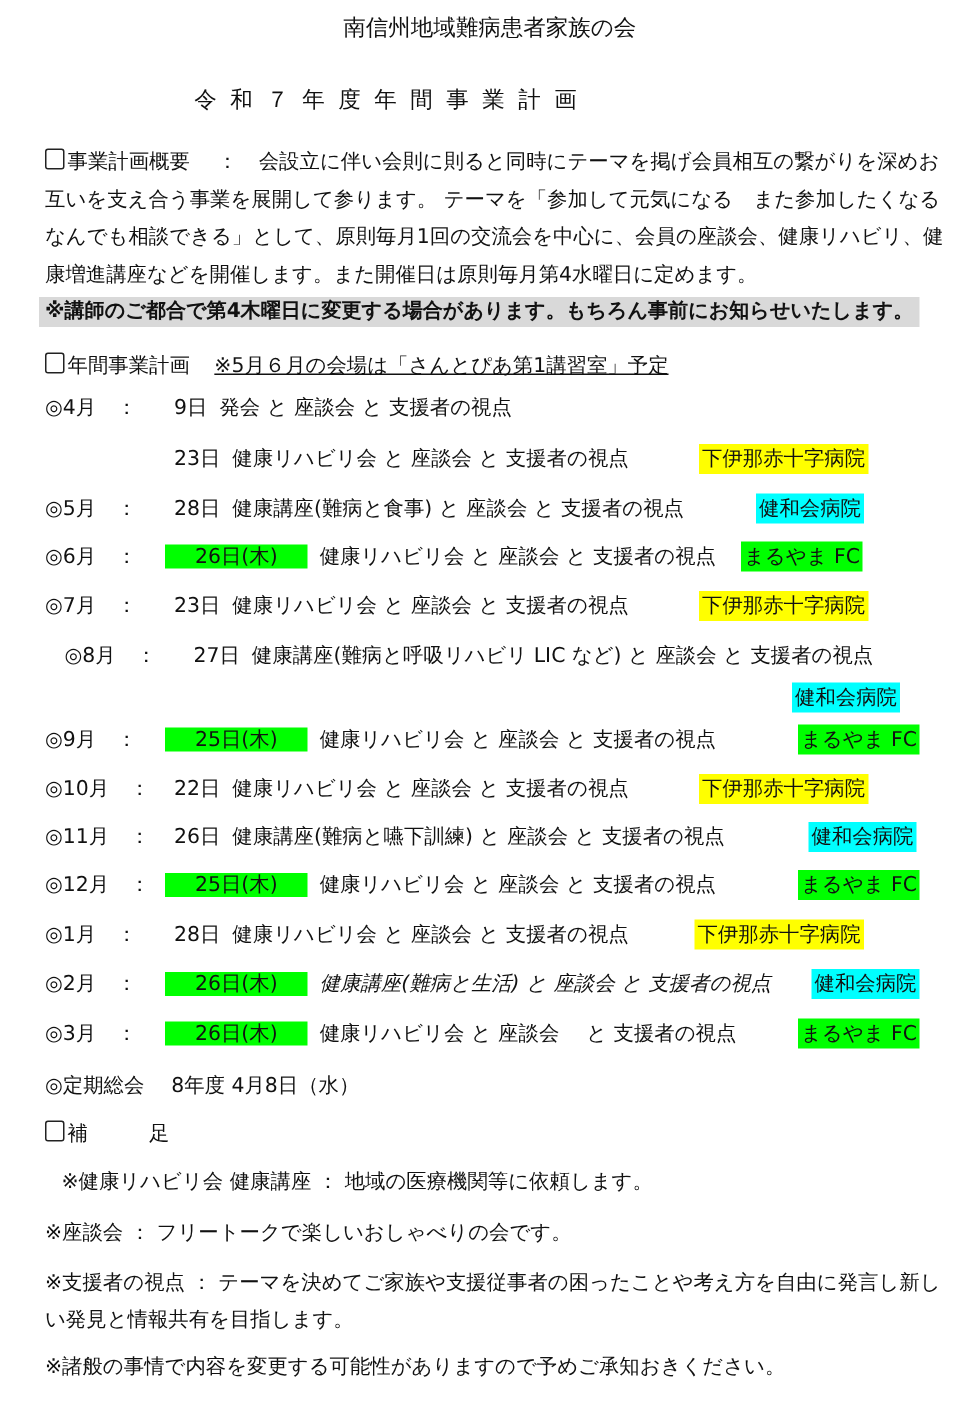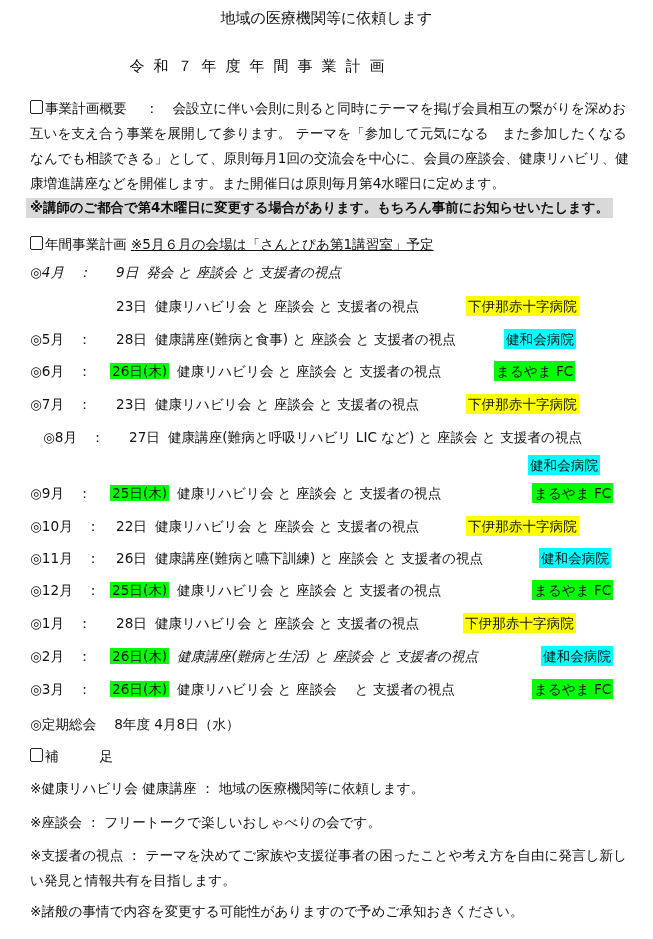--- a/index.html
+++ b/index.html
@@ -9,64 +9,64 @@
     color: #111111; font-size: 14px;
   }
   .abs { position: absolute; white-space: nowrap; line-height: 20px; }
   .title { left: 0; width: 653px; text-align: center; top: 8px; font-size: 15px; }
   .subtitle { left: 0; width: 523px; text-align: center; top: 56px; font-size: 15px; letter-spacing: 9px; }
   .para { left: 30px; width: 600px; white-space: normal; line-height: 25px; font-size: 13.6px; }
   .box { display: inline-block; width: 11px; height: 12px; border: 1.4px solid #222; border-radius: 2px; vertical-align: -1px; margin-right: 2px; }
   .notice { left: 26px; top: 198px; background: #d9d9d9; padding: 0 4px; font-weight: bold; font-size: 13.4px; }
   .underline { text-decoration: underline; }
   .mon { display: inline-block; width: 80px; }
-  .hl-green { background: #00ff00; padding: 0 2px; }
+  .hl-green { background: #00ff00; padding: 0 20px; }
   .row { left: 30px; font-size: 13.6px; }
 </style>
 </head>
 <body>
 
-<div class="abs title">地域の医療機関等に依頼します</div>
+<div class="abs title">南信州地域難病患者家族の会</div>
 <div class="abs subtitle">令和７年度年間事業計画</div>
 
 <div class="abs para" style="top:96px;">
   <span class="box"></span><span>事業計画概要</span>
   <span style="margin:0 14px;">：</span><span>会設立に伴い会則に則ると同時にテーマを掲げ会員相互の繋がりを深めお互いを支え合う事業を展開して参ります。 テーマを「参加して元気になる　また参加したくなる　なんでも相談できる」として、原則毎月1回の交流会を中心に、会員の座談会、健康リハビリ、健康増進講座などを開催します。また開催日は原則毎月第4水曜日に定めます。</span>
 </div>
 
 <div class="abs notice">※講師のご都合で第4木曜日に変更する場合があります。もちろん事前にお知らせいたします。</div>
 
 <div class="abs row" style="top:234px;">
   <span class="box"></span><span>年間事業計画</span>
-  <span class="underline" style="">※5月６月の会場は「さんとぴあ第1講習室」予定</span>
+  <span class="underline" style="margin-left:12px;">※5月６月の会場は「さんとぴあ第1講習室」予定</span>
 </div>
 
 <div id="schedule">
-    <div class="abs row" style="top: 262px; width: 600px; font-style: italic;"><span class="mon" style="width: 80px;">◎4月　：</span><span style="margin-left: 6px;">9日</span><span style="margin-left: 8px;">発会 と 座談会 と 支援者の視点</span></div>
+    <div class="abs row" style="top: 262px; width: 600px;"><span class="mon" style="width: 80px;">◎4月　：</span><span style="margin-left: 6px;">9日</span><span style="margin-left: 8px;">発会 と 座談会 と 支援者の視点</span></div>
     <div class="abs row" style="top: 296px; width: 600px;"><span class="mon" style="width: 80px;"></span><span style="margin-left: 6px;">23日</span><span style="margin-left: 8px;">健康リハビリ会 と 座談会 と 支援者の視点</span></div>
     <div class="abs row" style="top: 329px; width: 600px;"><span class="mon" style="width: 80px;">◎5月　：</span><span style="margin-left: 6px;">28日</span><span style="margin-left: 8px;">健康講座(難病と食事) と 座談会 と 支援者の視点</span></div>
     <div class="abs row" style="top: 361px; width: 600px;"><span class="mon" style="width: 80px;">◎6月　：</span><span class="hl-green">26日(木)</span><span style="margin-left: 8px;">健康リハビリ会 と 座談会 と 支援者の視点</span></div>
     <div class="abs row" style="top: 394px; width: 600px;"><span class="mon" style="width: 80px;">◎7月　：</span><span style="margin-left: 6px;">23日</span><span style="margin-left: 8px;">健康リハビリ会 と 座談会 と 支援者の視点</span></div>
     <div class="abs row" style="top: 427px; width: 600px; margin-left: 13px;"><span class="mon" style="width: 80px;">◎8月　：</span><span style="margin-left: 6px;">27日</span><span style="margin-left: 8px;">健康講座(難病と呼吸リハビリ LIC など) と 座談会 と 支援者の視点</span></div>
     <div class="abs row" style="top: 483px; width: 600px;"><span class="mon" style="width: 80px;">◎9月　：</span><span class="hl-green">25日(木)</span><span style="margin-left: 8px;">健康リハビリ会 と 座談会 と 支援者の視点</span></div>
     <div class="abs row" style="top: 516px; width: 600px;"><span class="mon" style="width: 80px;">◎10月　：</span><span style="margin-left: 6px;">22日</span><span style="margin-left: 8px;">健康リハビリ会 と 座談会 と 支援者の視点</span></div>
     <div class="abs row" style="top: 548px; width: 600px;"><span class="mon" style="width: 80px;">◎11月　：</span><span style="margin-left: 6px;">26日</span><span style="margin-left: 8px;">健康講座(難病と嚥下訓練) と 座談会 と 支援者の視点</span></div>
     <div class="abs row" style="top: 580px; width: 600px;"><span class="mon" style="width: 80px;">◎12月　：</span><span class="hl-green">25日(木)</span><span style="margin-left: 8px;">健康リハビリ会 と 座談会 と 支援者の視点</span></div>
     <div class="abs row" style="top: 613px; width: 600px;"><span class="mon" style="width: 80px;">◎1月　：</span><span style="margin-left: 6px;">28日</span><span style="margin-left: 8px;">健康リハビリ会 と 座談会 と 支援者の視点</span></div>
     <div class="abs row" style="top: 646px; width: 600px;"><span class="mon" style="width: 80px;">◎2月　：</span><span class="hl-green">26日(木)</span><span style="margin-left: 8px; font-style: italic;">健康講座(難病と生活) と 座談会 と 支援者の視点</span></div>
     <div class="abs row" style="top: 679px; width: 600px;"><span class="mon" style="width: 80px;">◎3月　：</span><span class="hl-green">26日(木)</span><span style="margin-left: 8px;">健康リハビリ会 と 座談会　 と 支援者の視点</span></div>
   </div>
 
 <div class="abs row" style="top:714px;">◎定期総会　 8年度  4月8日（水）</div>
 
 <div class="abs row" style="top:746px;">
   <span class="box"></span><span style="white-space:pre;">補　　　足</span>
 </div>
 
-<div class="abs row" style="top:778px;">※健康リハビリ会  健康講座 ： 地域の医療機関等に依頼します。</div>
+<div class="abs row" style="top:778px;margin-left:11px;">※健康リハビリ会  健康講座 ： 地域の医療機関等に依頼します。</div>
 <div class="abs row" style="top:812px;">※座談会 ： フリートークで楽しいおしゃべりの会です。</div>
 <div class="abs para" style="top:843px;">※支援者の視点 ： テーマを決めてご家族や支援従事者の困ったことや考え方を自由に発言し新しい発見と情報共有を目指します。</div>
 <div class="abs row" style="top:901px;">※諸般の事情で内容を変更する可能性がありますので予めご承知おきください。</div>
 
 <div class="abs" style="font-size: 13.6px; top: 296px; left: 466px; background: rgb(255, 255, 0); padding: 0px 2px;">下伊那赤十字病院</div>
 <div class="abs" style="font-size: 13.6px; top: 329px; left: 504px; background: rgb(0, 255, 255); padding: 0px 2px;">健和会病院</div>
 <div class="abs" style="font-size: 13.6px; top: 361px; left: 494px; background: rgb(0, 255, 0); padding: 0px 2px;">まるやま FC</div>
 <div class="abs" style="font-size: 13.6px; top: 394px; left: 466px; background: rgb(255, 255, 0); padding: 0px 2px;">下伊那赤十字病院</div>
 <div class="abs" style="font-size: 13.6px; top: 455px; left: 528px; background: rgb(0, 255, 255); padding: 0px 2px;">健和会病院</div>
 <div class="abs" style="font-size: 13.6px; top: 483px; left: 532px; background: rgb(0, 255, 0); padding: 0px 2px;">まるやま FC</div>

